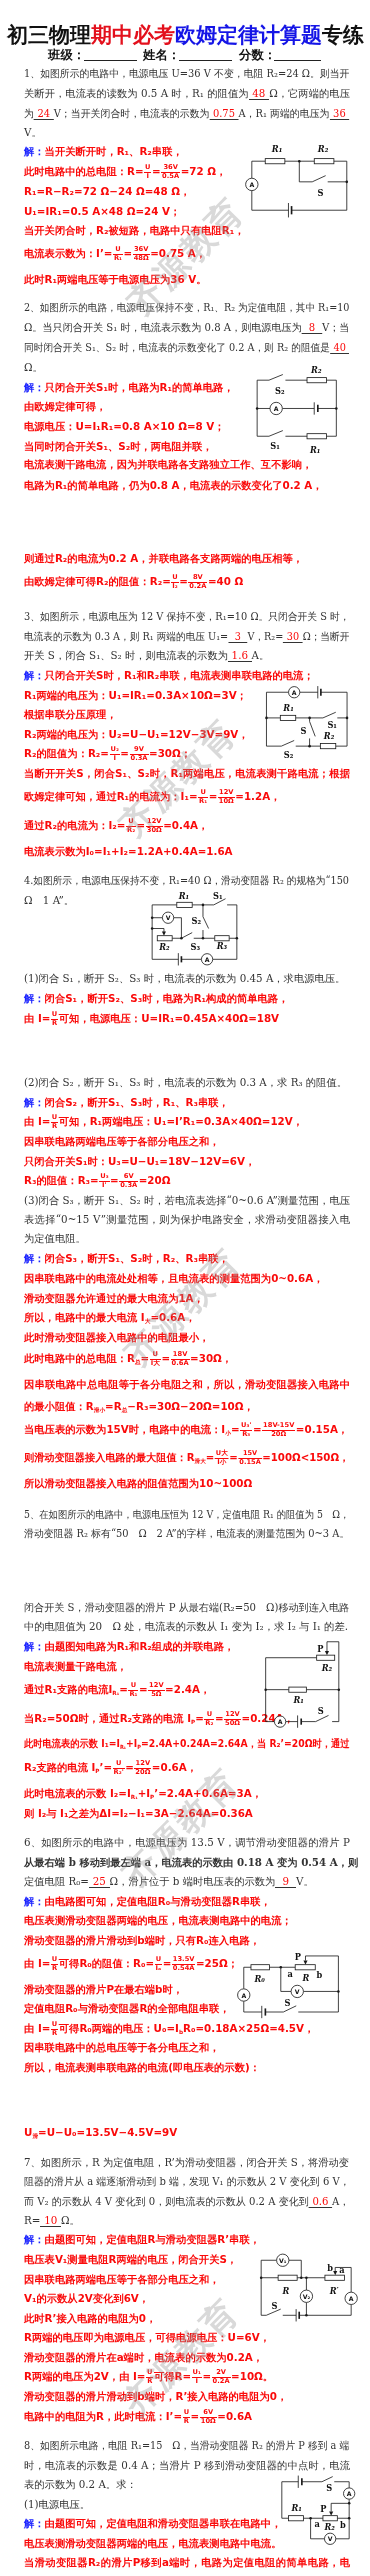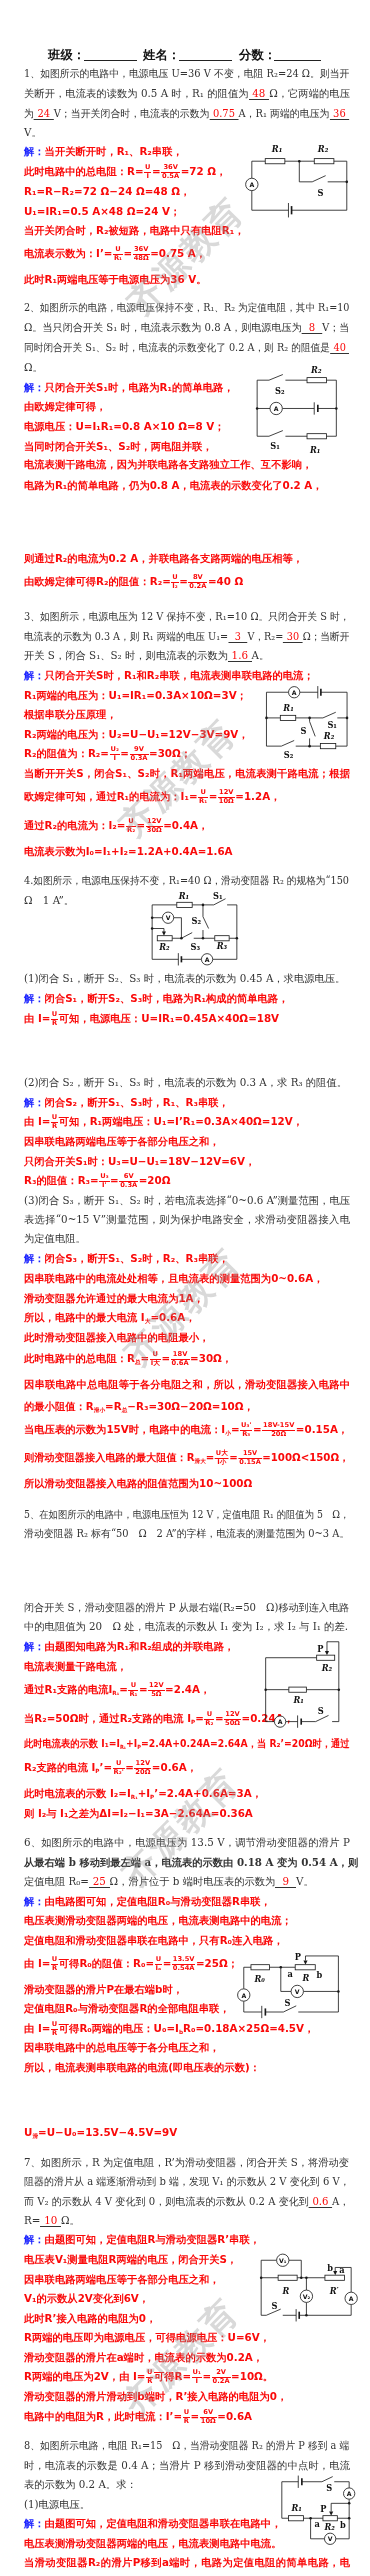--- a/index.html
+++ b/index.html
@@ -31,20 +31,23 @@
   .cir text{fill:#111;text-anchor:middle;dominant-baseline:central;}
   .cir text.lb{font-family:"DejaVu Serif","Liberation Serif",serif;font-style:italic;font-weight:bold;font-size:16px;}
   .cir text.up{font-style:normal;}
   .cir text.mt{font-family:"DejaVu Sans","Liberation Sans",sans-serif;font-weight:bold;font-size:12px;}
 </style>
 </head>
 <body>
 
 <div id="page">
 
+  <div class="title">
+    <span>初三物理</span><span class="tr">期中必考</span><span class="tb">欧姆定律计算题</span><span>专练</span>
+  </div>
 
   <div class="hl" style="left:48px">班级：</div>
   <div class="hb" style="left:84px;width:53px"></div>
   <div class="hl" style="left:143px">姓名：</div>
   <div class="hb" style="left:179px;width:53px"></div>
   <div class="hl" style="left:239px">分数：</div>
   <div class="hb" style="left:274px;width:47px"></div>
 
   <section>
     <p class="ln q j" style="top: 66px; transform: scaleX(0.958);">1、如图所示的电路中，电源电压 U=36 V 不变，电阻 R₂=24 Ω。则当开</p>
@@ -314,21 +317,21 @@
       </svg>
     </div>
   </section>
 
   <section>
     <p class="ln q j" style="top:1835px">6、如图所示的电路中，电源电压为 13.5 V，调节滑动变阻器的滑片 P</p>
     <p class="ln q j" style="top: 1855px; transform: scaleX(0.997); font-weight: bold;">从最右端 b 移动到最左端 a，电流表的示数由 0.18 A 变为 0.54 A，则</p>
     <p class="ln q" style="top:1874px">定值电阻 R₀=<span class="blank">25</span>Ω，滑片位于 b 端时电压表的示数为<span class="blank">9</span>V。</p>
     <p class="ln s" style="top:1894px"><span class="lab">解：</span>由电路图可知，定值电阻R₀与滑动变阻器R串联，</p>
     <p class="ln s" style="top:1913px">电压表测滑动变阻器两端的电压，电流表测电路中的电流；</p>
-    <p class="ln s" style="top:1933px">定值电阻和滑动变阻器串联在电路中，只有R₀连入电路，</p>
+    <p class="ln s" style="top:1933px">滑动变阻器的滑片滑动到b端时，只有R₀连入电路，</p>
     <p class="ln s" style="top:1956px">由 I=<span class="frac">
           <span class="n">U</span>
           <span class="d">R</span>
         </span>可得R₀的阻值：R₀=<span class="frac">
           <span class="n">U</span>
           <span class="d">Iₐ</span>
         </span>=<span class="frac">
           <span class="n">13.5V</span>
           <span class="d">0.54A</span>
         </span>=25Ω；</p>

